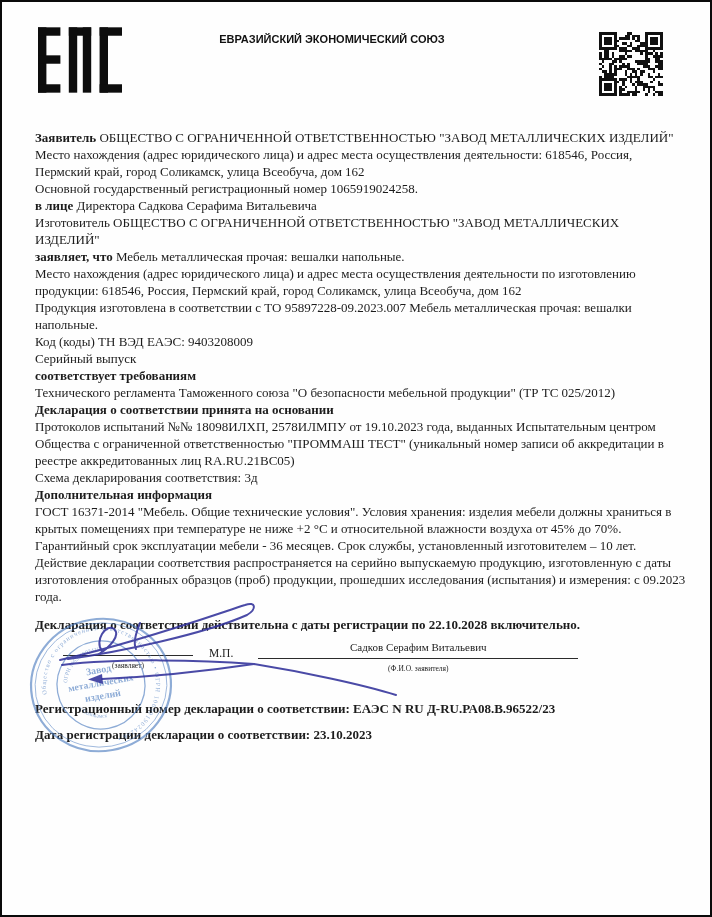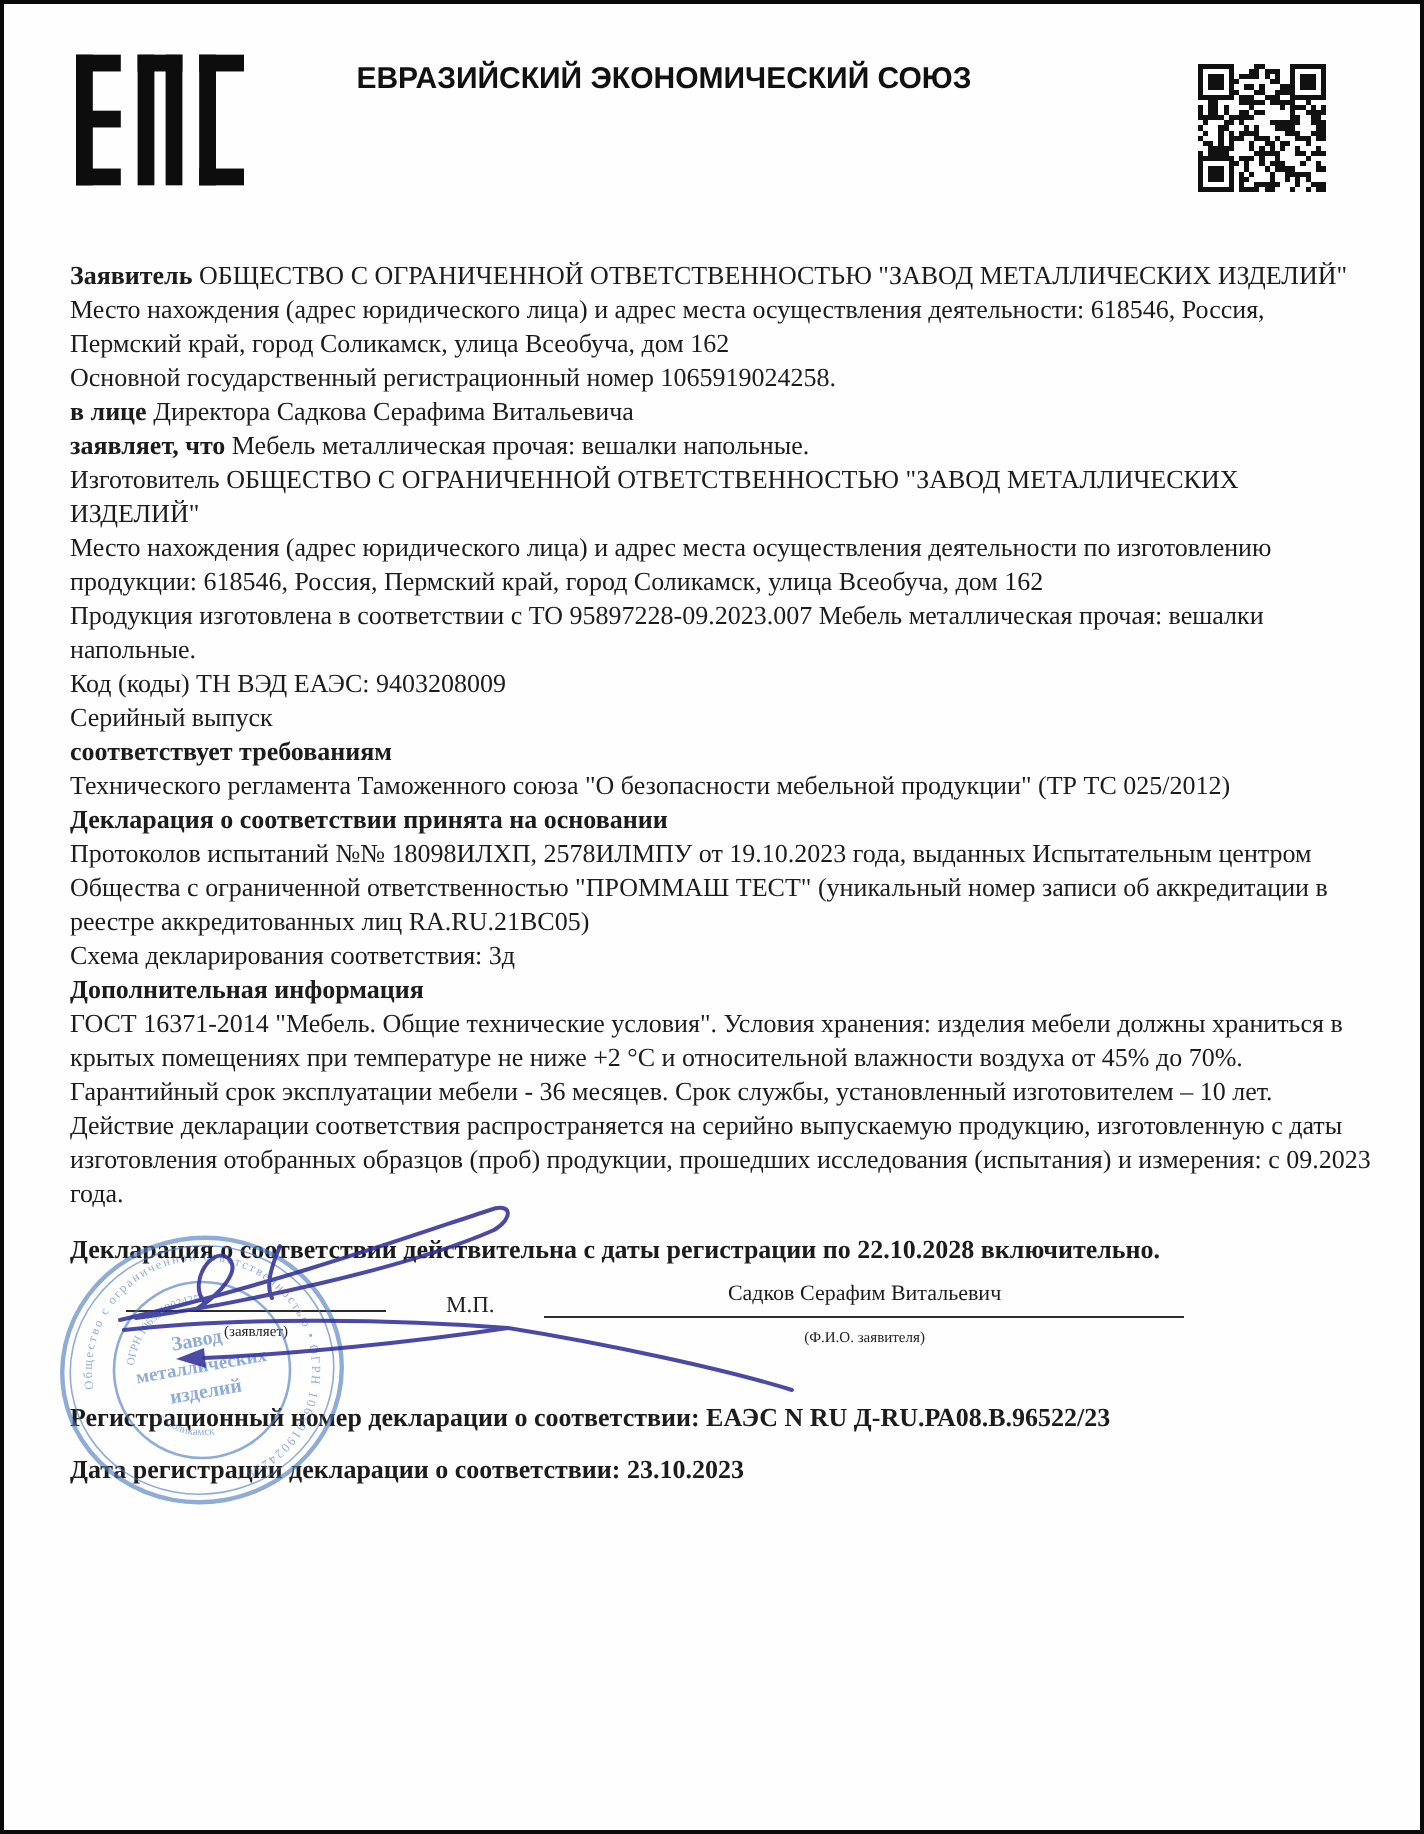--- a/index.html
+++ b/index.html
@@ -5,37 +5,37 @@
   html,body { margin:0; padding:0; background:#e8e8e8; }
   .page {
     position:relative; width:712px; height:917px; margin:0 auto;
     background:#fefefe; box-sizing:border-box; border:2px solid #0a0a0a;
     font-family:"Liberation Serif", serif; color:#1c1c1c; overflow:hidden;
   }
   
   .eac-mark { position:absolute; left:36px; top:24px; width:84px; height:68px; }
   .hdr { position:absolute; left:110px; top:28px; width:440px; text-align:center;
          font-family:"Liberation Sans", sans-serif; font-weight:bold;
-         font-size:15px; line-height:19px; color:#111; }
+         font-size:11px; line-height:19px; color:#111; }
   .qr { position:absolute; left:597px; top:30px; width:64px; height:64px; }
   
   .content { position:absolute; left:33px; top:127px; width:652px;
              font-size:13px; line-height:17px; }
   .content p { margin:0; }
   .b { font-weight:bold; }
   .h { font-weight:bold; }
   .validity { font-weight:bold; margin-top:11px !important; }
   .reg { font-weight:bold; margin-top:9px !important; }
   .reg-first { margin-top:21px !important; }
   
   .sig-row { display:flex; align-items:flex-start; margin-top:6px; height:40px; }
   .sig-left { width:130px; margin-left:28px; padding-top:16px; }
   .sig-line { border-bottom:1.4px solid #2b2b2b; height:0; }
   .sig-caption { font-size:7.5px; text-align:center; color:#222; padding-top:1px; }
-  .mp { margin-left:30px; padding-top:6px; font-size:11.5px; color:#222; }
+  .mp { margin-left:16px; padding-top:6px; font-size:11.5px; color:#222; }
   .sig-right { width:320px; margin-left:25px; }
   .sig-name { text-align:center; font-size:11px; padding-bottom:2px; }
   
   .stamp { position:absolute; left:24px; top:608px; width:150px; height:150px;
            opacity:0.62; transform:rotate(-10deg); pointer-events:none; }
   .stamp text { fill:#4b7bbf; font-family:"Liberation Serif", serif; }
   .signature-ink { position:absolute; left:0; top:0; width:712px; height:917px;
                    pointer-events:none; }
 </style>
 </head>
@@ -301,22 +301,22 @@
         <rect x="23" y="24" width="1" height="1" fill="#111"></rect>
         <rect x="24" y="24" width="1" height="1" fill="#111"></rect>
       </svg>
   </div>
 
   <div class="content">
     <p><span class="b">Заявитель</span> <span>ОБЩЕСТВО С ОГРАНИЧЕННОЙ ОТВЕТСТВЕННОСТЬЮ "ЗАВОД МЕТАЛЛИЧЕСКИХ ИЗДЕЛИЙ"</span></p>
     <p>Место нахождения (адрес юридического лица) и адрес места осуществления деятельности: 618546, Россия, Пермский край, город Соликамск, улица Всеобуча, дом 162</p>
     <p>Основной государственный регистрационный номер 1065919024258.</p>
     <p><span class="b">в лице</span> <span>Директора Садкова Серафима Витальевича</span></p>
+    <p><span>Изготовитель</span> <span>ОБЩЕСТВО С ОГРАНИЧЕННОЙ ОТВЕТСТВЕННОСТЬЮ "ЗАВОД МЕТАЛЛИЧЕСКИХ ИЗДЕЛИЙ"</span></p>
     <p><span class="b">заявляет, что</span> <span>Мебель металлическая прочая: вешалки напольные.</span></p>
-    <p><span>Изготовитель</span> <span>ОБЩЕСТВО С ОГРАНИЧЕННОЙ ОТВЕТСТВЕННОСТЬЮ "ЗАВОД МЕТАЛЛИЧЕСКИХ ИЗДЕЛИЙ"</span></p>
     <p>Место нахождения (адрес юридического лица) и адрес места осуществления деятельности по изготовлению продукции: 618546, Россия, Пермский край, город Соликамск, улица Всеобуча, дом 162</p>
     <p>Продукция изготовлена в соответствии с ТО 95897228-09.2023.007 Мебель металлическая прочая: вешалки напольные.</p>
     <p>Код (коды) ТН ВЭД ЕАЭС: 9403208009</p>
     <p>Серийный выпуск</p>
     <p class="h">соответствует требованиям</p>
     <p>Технического регламента Таможенного союза "О безопасности мебельной продукции" (ТР ТС 025/2012)</p>
     <p class="h">Декларация о соответствии принята на основании</p>
     <p>Протоколов испытаний №№ 18098ИЛХП, 2578ИЛМПУ от 19.10.2023 года, выданных Испытательным центром Общества с ограниченной ответственностью "ПРОММАШ ТЕСТ" (уникальный номер записи об аккредитации в реестре аккредитованных лиц RA.RU.21BC05)</p>
     <p>Схема декларирования соответствия: 3д</p>
     <p class="h">Дополнительная информация</p>

